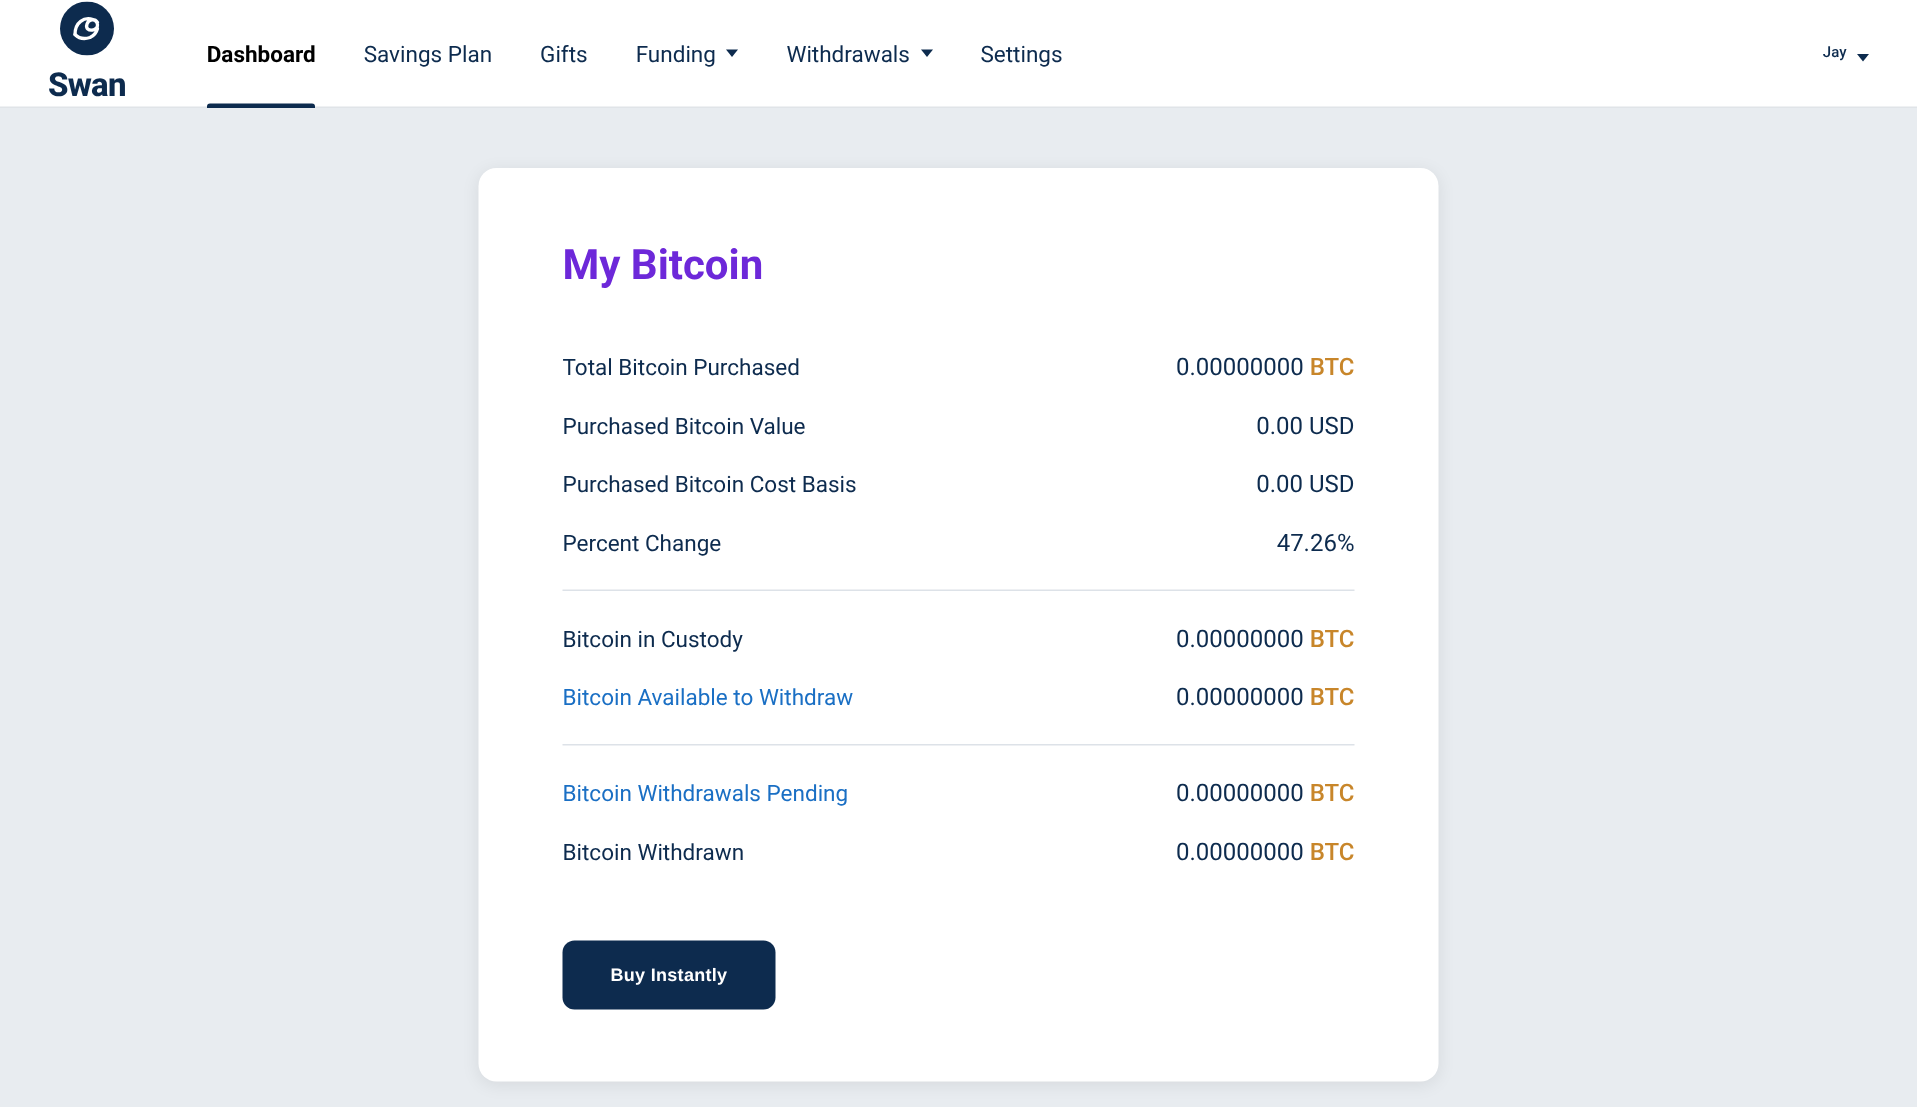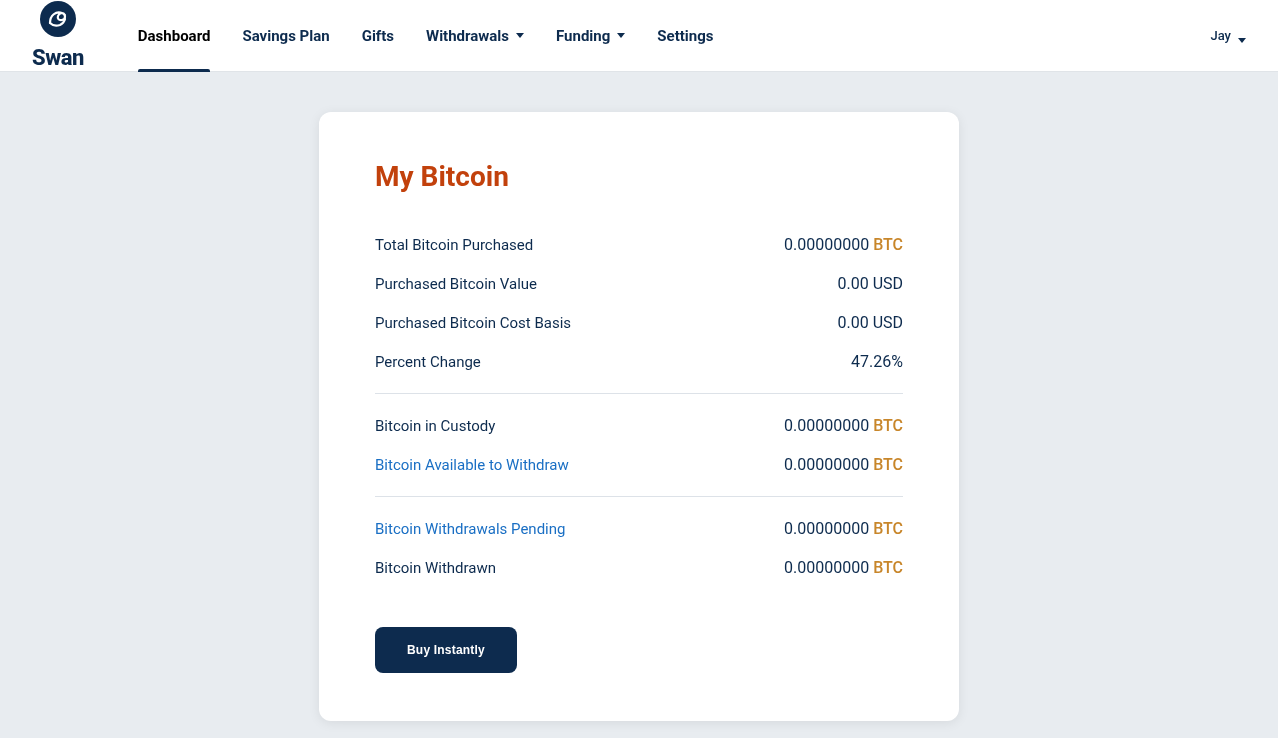--- a/index.html
+++ b/index.html
@@ -44,21 +44,21 @@
       gap: 4px;
       flex: 1;
     }
     .nav-item {
       padding: 0 14px;
       height: 72px;
       display: flex;
       align-items: center;
       font-size: 15px;
       color: #0d2b4e;
-      font-weight: 700;
+      font-weight: 400;
       cursor: pointer;
       text-decoration: none;
       position: relative;
     }
     .nav-item.active {
       color: #000000;
       font-weight: 700;
     }
     .nav-item.active::after {
       content: '';
@@ -81,21 +81,21 @@
       height: 0;
       border-left: 4px solid transparent;
       border-right: 4px solid transparent;
       border-top: 5px solid currentColor;
       margin-left: 3px;
     }
     .user-menu {
       display: flex;
       align-items: flex-end;
       gap: 4px;
-      font-size: 13px;
+      font-size: 10px;
       font-weight: 500;
       color: #0d2b4e;
       cursor: pointer;
       margin-left: auto;
     }
 
     
     .main {
       padding: 40px;
       display: flex;
@@ -107,21 +107,21 @@
       background: #fff;
       border-radius: 12px;
       padding: 48px 56px;
       width: 640px;
       box-shadow: 0 2px 12px rgba(0,0,0,0.08);
     }
 
     .card-title {
       font-size: 28px;
       font-weight: 700;
-      color: #c2410c;
+      color: #6d28d9;
       margin-bottom: 32px;
     }
 
     .stats-row {
       display: flex;
       justify-content: space-between;
       align-items: center;
       padding: 10px 0;
     }
 
@@ -180,27 +180,27 @@
     </svg>
     <span class="logo-text">Swan</span>
   </a>
 
   <nav>
     <a class="nav-item active" href="#">Dashboard</a>
     <a class="nav-item" href="#">Savings Plan</a>
     <a class="nav-item" href="#">Gifts</a>
     <a class="nav-item" href="#">
       <span class="nav-dropdown">
-        <span>Withdrawals</span>
+        <span>Funding</span>
         <span class="chevron-down"></span>
       </span>
     </a>
     <a class="nav-item" href="#">
       <span class="nav-dropdown">
-        <span>Funding</span>
+        <span>Withdrawals</span>
         <span class="chevron-down"></span>
       </span>
     </a>
     <a class="nav-item" href="#">Settings</a>
   </nav>
 
   <div class="user-menu">
     <span>Jay</span>
     <span class="chevron-down"></span>
   </div>

